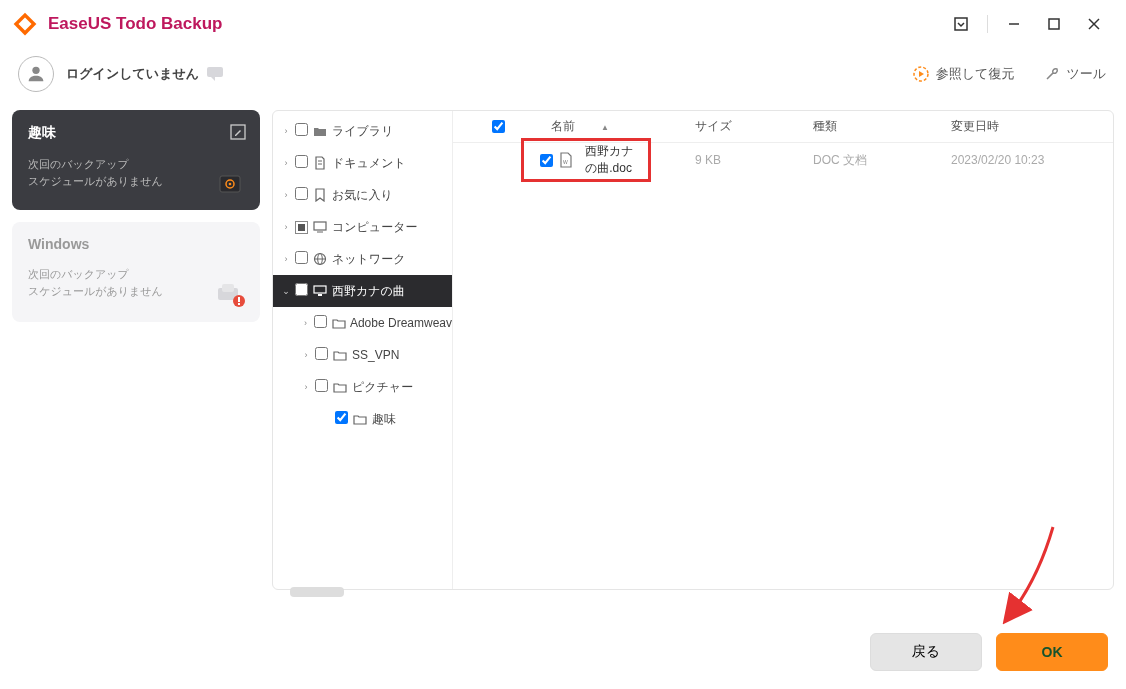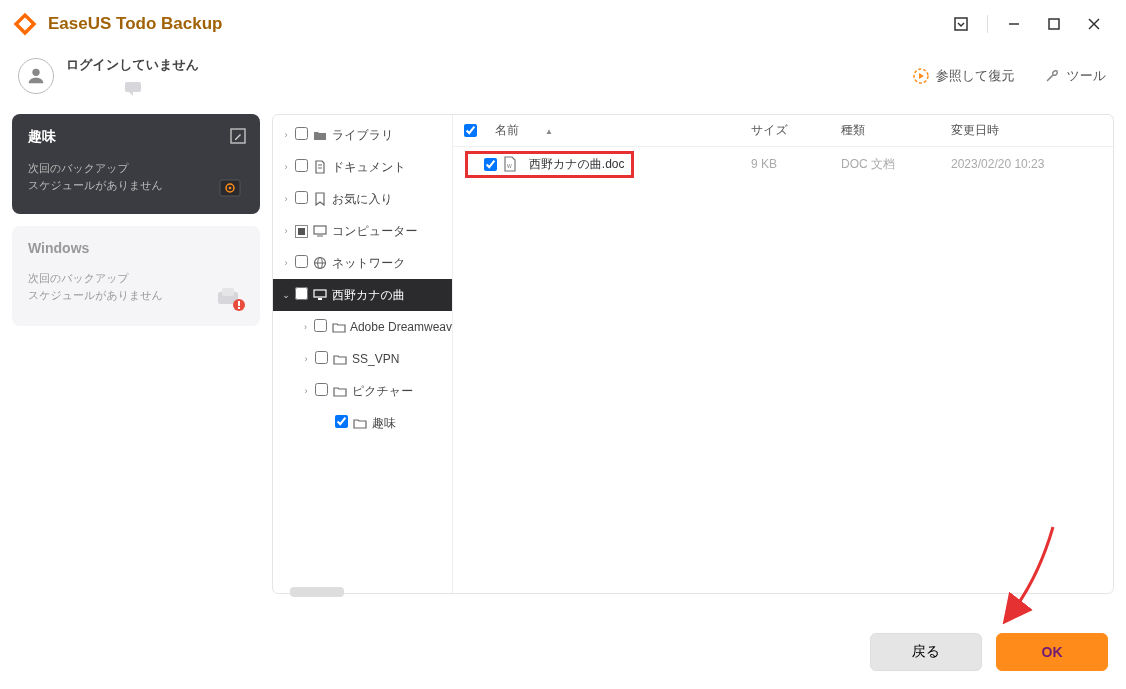--- a/index.html
+++ b/index.html
@@ -1,28 +1,28 @@
 <!DOCTYPE html>
 <html><head>
 <meta charset="utf-8">
 <style>
 * { box-sizing: border-box; margin: 0; padding: 0; }
 body { font-family: "Segoe UI", Meiryo, sans-serif; font-size: 13px; color: #333; background: #fff; width: 1126px; height: 689px; position: relative; overflow: hidden; }
 
 
 .titlebar { display: flex; align-items: center; height: 48px; padding: 0 12px; }
 .app-logo { width: 26px; height: 26px; margin-right: 10px; }
-.app-title { font-size: 17px; font-weight: 600; color: #a16207; flex: 1; }
+.app-title { font-size: 17px; font-weight: 600; color: #be185d; flex: 1; }
 .win-btn { width: 40px; height: 40px; display: flex; align-items: center; justify-content: center; cursor: pointer; }
 .win-sep { width: 1px; height: 18px; background: #ddd; margin: 0 6px; }
 
 
 .userrow { display: flex; align-items: center; padding: 8px 20px 18px 18px; }
 .avatar { width: 36px; height: 36px; border-radius: 50%; border: 1px solid #bbb; display: flex; align-items: center; justify-content: center; margin-right: 12px; }
-.login-top { font-size: 13px; font-weight: 600; color: #444; display: flex; align-items: center; gap: 8px; flex-direction: column; }
+.login-top { font-size: 13px; font-weight: 600; color: #444; display: flex; align-items: center; gap: 8px; }
 .login-sub { font-size: 12px; color: #555; margin-top: 2px; }
 .spacer { flex: 1; }
 .toolbtn { display: flex; align-items: center; gap: 6px; color: #555; font-size: 13px; margin-left: 30px; cursor: pointer; }
 
 
 .main { display: flex; padding: 0 12px; gap: 12px; height: 480px; border-radius: 29px; }
 
 
 .leftcol { width: 248px; display: flex; flex-direction: column; gap: 12px; }
 .card { border-radius: 8px; padding: 14px 16px; position: relative; height: 100px; }
@@ -44,39 +44,39 @@
 .tree-row input[type=checkbox] { width: 13px; height: 13px; }
 .tree-row .ic { width: 16px; display: flex; justify-content: center; }
 .tree-row.depth1 { padding-left: 28px; }
 .tree-row.depth2 { padding-left: 48px; }
 .partial { width: 13px; height: 13px; border: 1px solid #888; display: inline-flex; align-items: center; justify-content: center; background:#fff;}
 .partial::after { content: ""; width: 7px; height: 7px; background: #555; }
 
 
 .filelist { flex: 1; }
 .flhead { display: flex; align-items: center; height: 32px; border-bottom: 1px solid #eee; font-size: 12px; color: #555; }
-.flhead .cell, .flrow .cell { padding: 0 8px; }
+.flhead .cell, .flrow .cell { padding: 0 8px; margin-left: 28px; }
 .c-chk { width: 34px; display:flex; align-items:center; justify-content:center;}
 .c-name { flex: 1; }
 .c-size { width: 90px; }
 .c-type { width: 110px; }
 .c-date { width: 170px; }
 .sort-ind { font-size: 8px; color: #888; margin-left: 26px;}
 .flrow { display: flex; align-items: center; height: 34px; font-size: 12px; }
 .flrow .muted { color: #aaa; }
 .file-ic { margin-right: 6px; }
 .hl { border: 3px solid #e53131; padding: 2px 6px 2px 0; display: inline-flex; align-items: center; gap:6px;}
 
 
 .scrollstub { position: absolute; left: 290px; bottom: 92px; width: 54px; height: 10px; background: #ddd; border-radius: 4px; }
 
 
 .footer { position: absolute; right: 18px; bottom: 18px; display: flex; gap: 14px; }
 .btn { width: 112px; height: 38px; border-radius: 6px; border: 1px solid #ddd; background: #e5e5e5; font-size: 14px; cursor: pointer; display:flex; align-items:center; justify-content:center;}
-.btn.primary { background: #ff8c1a; border-color: #ff8c1a; color: #701a75; font-weight: 600; text-align: right; }
+.btn.primary { background: #ff8c1a; border-color: #ff8c1a; color: #14532d; font-weight: 600; text-align: right; }
 
 
 .arrow { position: absolute; right: 58px; bottom: 60px; pointer-events: none; }
 
 svg { display: block; }
 </style>
 </head>
 <body>
 
 <div class="titlebar">

